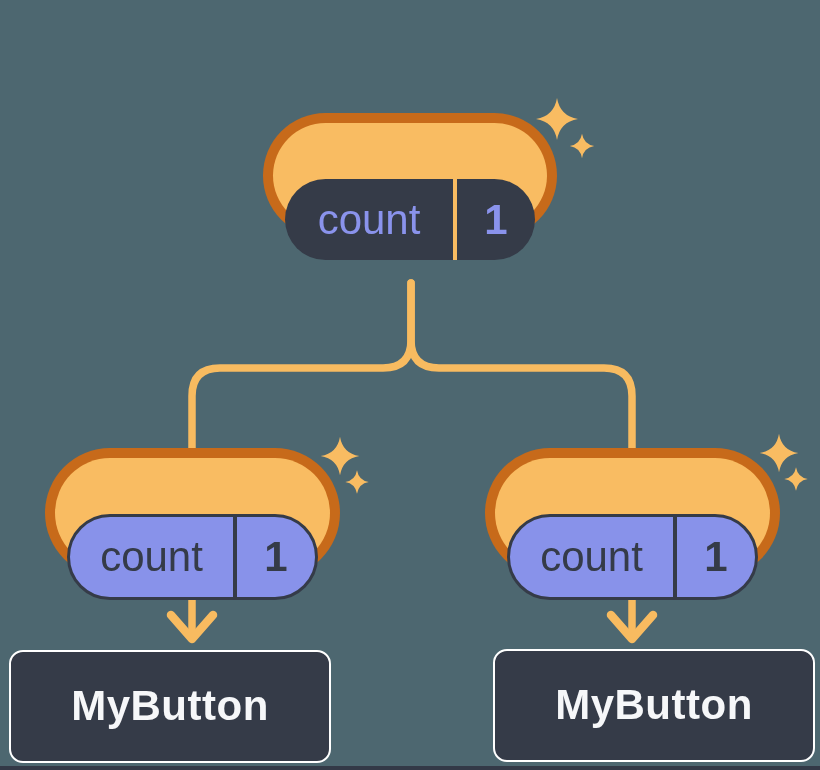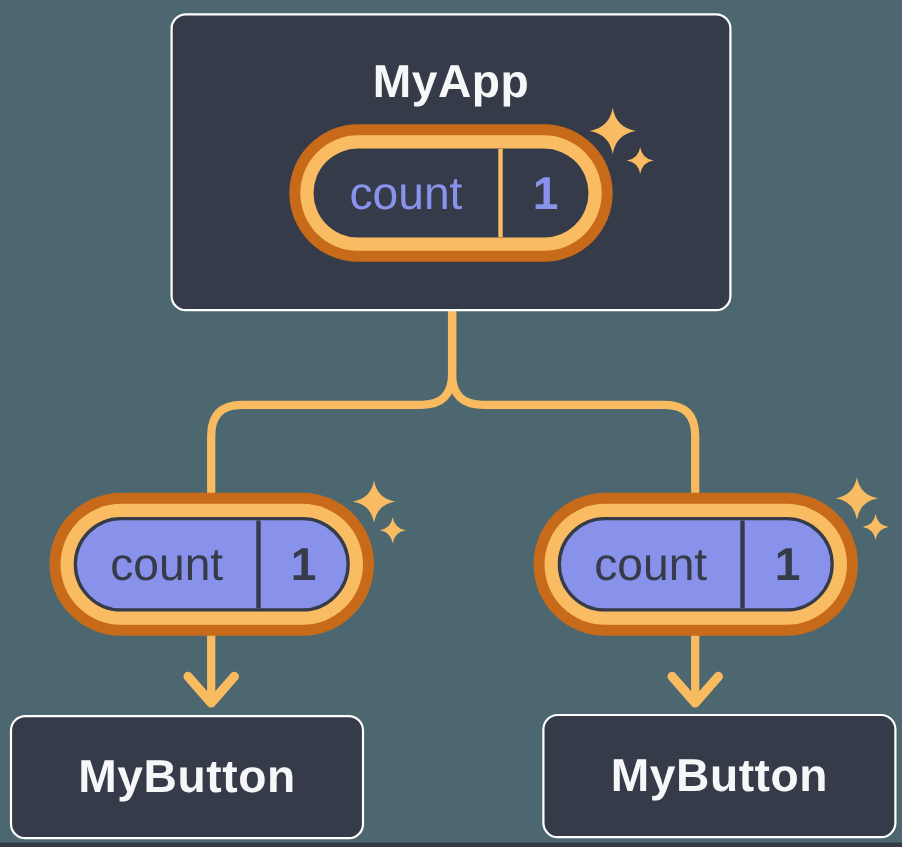--- a/index.html
+++ b/index.html
@@ -46,20 +46,21 @@
     border-radius:999px;
     padding:12px;
   }
   .pill-inner{
     box-sizing:border-box;
     width:100%;height:100%;
     border-radius:999px;
     overflow:hidden;
     display:flex;
     align-items:stretch;
+    margin-top:44px;
   }
   .pill--dark .pill-inner{background:#353B48;}
   .pill--purple .pill-inner{background:#8892EA;border:3px solid #353B48;}
   .cell-name{
     flex:1;
     display:flex;align-items:center;justify-content:center;
     font-size:42px;
   }
   .cell-value{
     width:78px;
@@ -97,23 +98,20 @@
 
   <svg class="layer layer--connectors" viewBox="0 0 820 770">
     <g fill="none" stroke="#F8BB60" stroke-width="7.5" stroke-linecap="round" stroke-linejoin="round">
       <path d="M411 283 L411 340 Q411 368 383 368 L220 368 Q192 368 192 396 L192 634"></path>
       <path d="M411 283 L411 340 Q411 368 439 368 L604 368 Q632 368 632 396 L632 634"></path>
       <path stroke-width="8.5" d="M171 615 L192 639 L213 615"></path>
       <path stroke-width="8.5" d="M611 615 L632 639 L653 615"></path>
     </g>
   </svg>
 
-  <div class="node node--root" style="left:155px;top:12px;width:510px;height:271px;">
-    <div class="node-title">MyApp</div>
-  </div>
 
   <div class="pill pill--dark" style="left:263px;top:113px;width:294px;height:125px;">
     <div class="pill-mid">
       <div class="pill-inner">
         <div class="cell-name">count</div>
         <div class="cell-value">1</div>
       </div>
     </div>
   </div>
 

